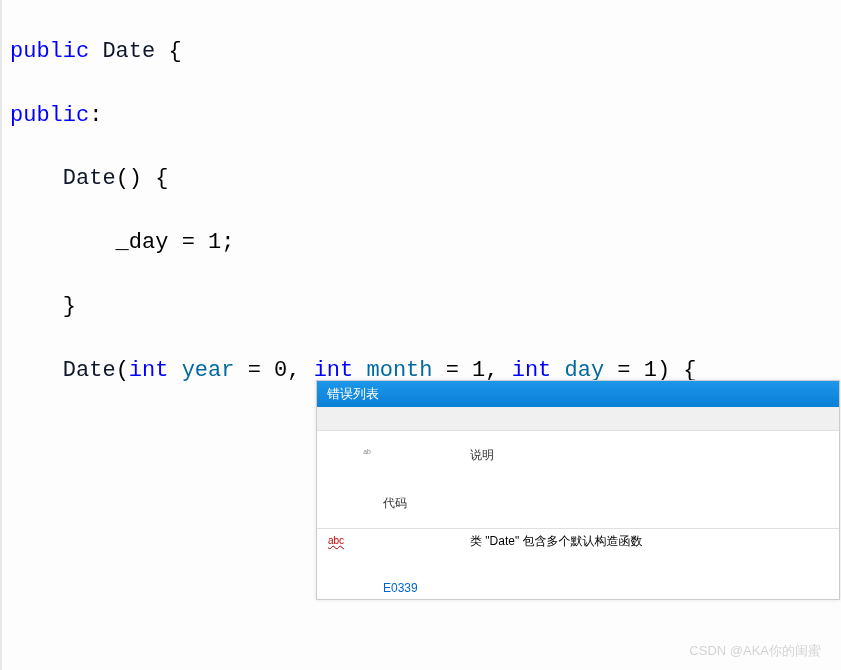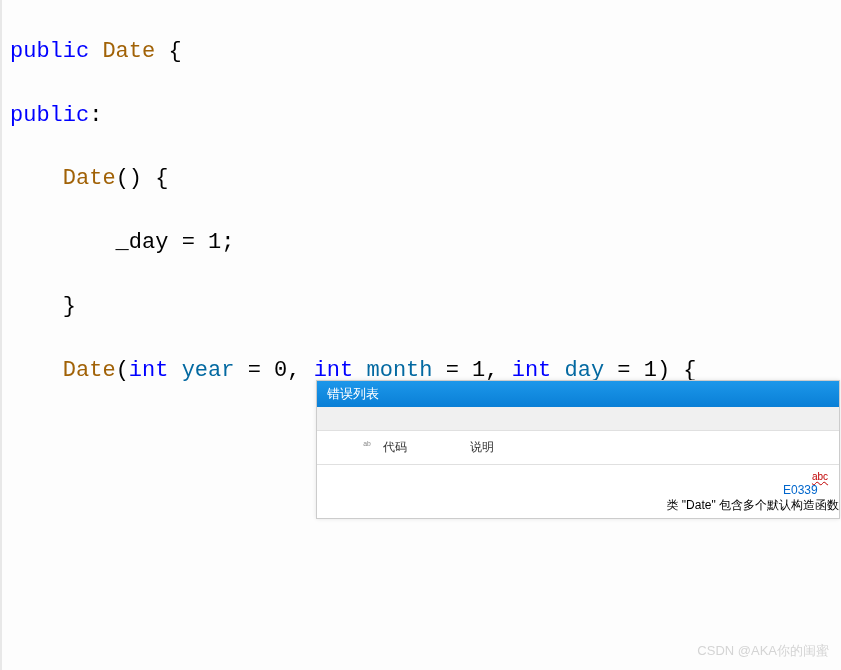--- a/index.html
+++ b/index.html
@@ -17,21 +17,21 @@
       overflow: hidden;
     }
     .code-area {
       padding: 4px 8px;
       line-height: 1.45;
       white-space: pre;
       background: #fdfdfd;
       border-left: 2px solid #e8e8e8;
     }
     .kw { color: #0000ff; }
-    .type { color: #a16207; }
+    .type { color: #0f172a; }
     .param { color: #0369a1; }
     .num { color: #000000; }
     
     .error-panel {
       position: absolute;
       left: 316px;
       top: 380px;
       width: 524px;
       background: #ffffff;
       border: 1px solid #cccccc;
@@ -46,44 +46,43 @@
       font-size: 13px;
     }
     .panel-toolbar {
       height: 24px;
       background: #f0f0f0;
       border-bottom: 1px solid #e0e0e0;
     }
     .panel-header {
       display: flex;
       border-bottom: 1px solid #e0e0e0;
-      padding: 8px 0;
+      padding: 16px 0;
       font-size: 12px;
       color: #333;
     }
     .col-icon { width: 38px; text-align: center; }
     .col-sup { width: 24px; text-align: center; color: #888; font-size: 10px; }
-    .col-code { width: 60px; padding-left: 4px; }
+    .col-code { width: 60px; padding-left: 4px; margin-top: 48px; }
     .col-desc { flex: 1; padding-left: 8px; margin-left: 23px; }
     .panel-row {
       display: flex;
       padding: 4px 0;
       font-size: 12px;
-      align-items: flex-end;
-      flex-direction: column;
+      align-items: flex-start;
     }
     .abc-icon {
       color: #c00000;
       font-size: 10px;
       text-decoration: underline wavy #c00000;
     }
     .err-code { color: #0066cc; }
     .watermark {
       position: absolute;
-      right: 12px;
+      right: 20px;
       bottom: 10px;
       font-family: 'Microsoft YaHei', sans-serif;
       font-size: 13px;
       color: #d0d0d0;
       opacity: 0.9;
     }
   </style>
 </head>
 <body>
 

